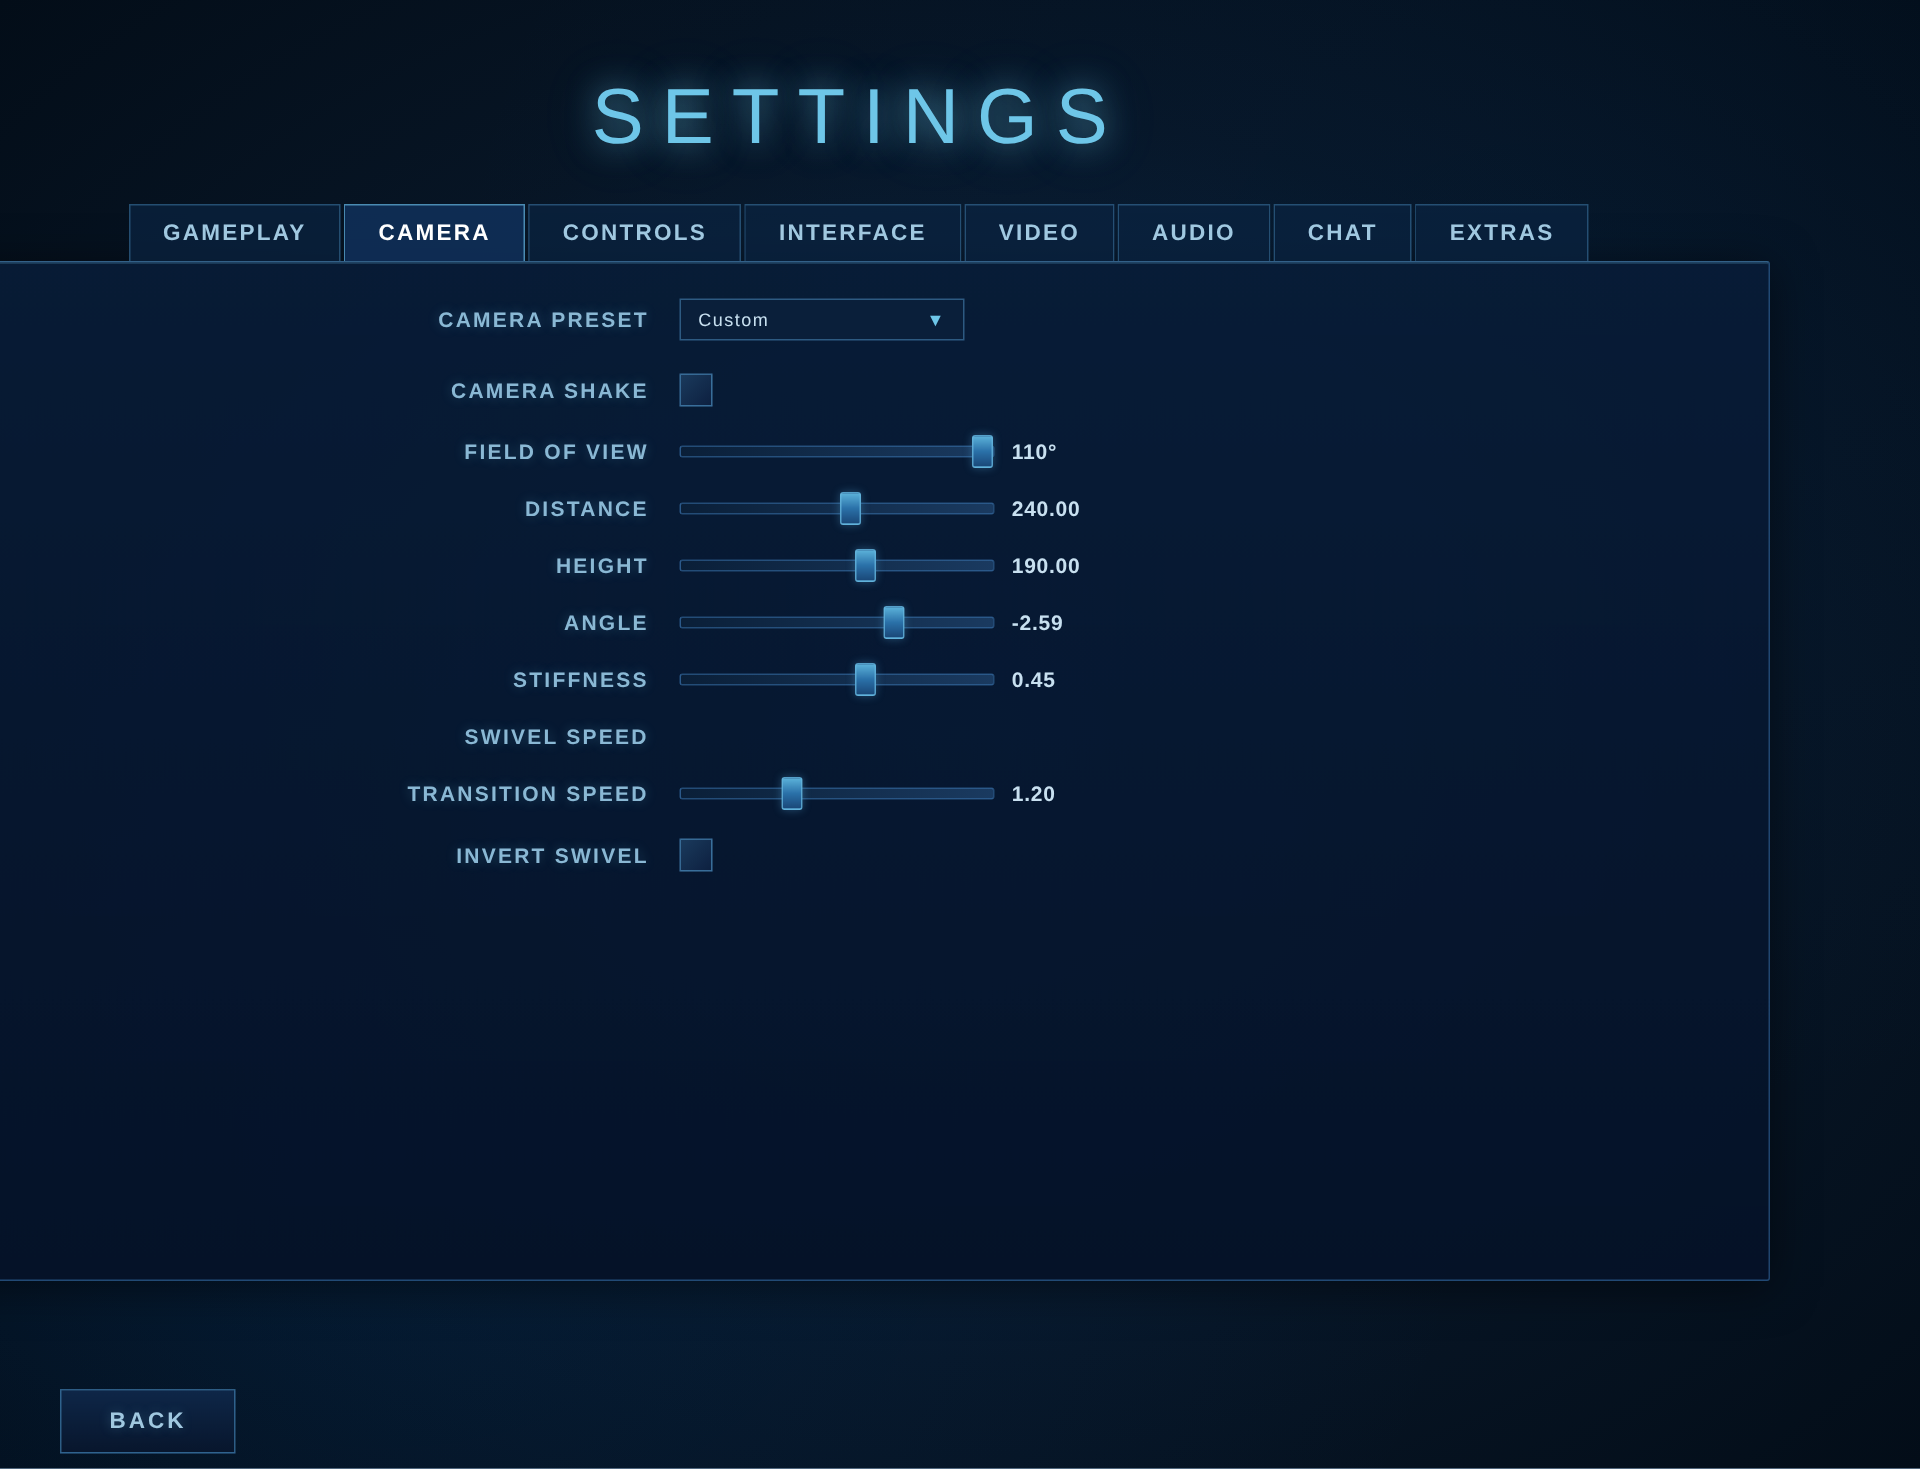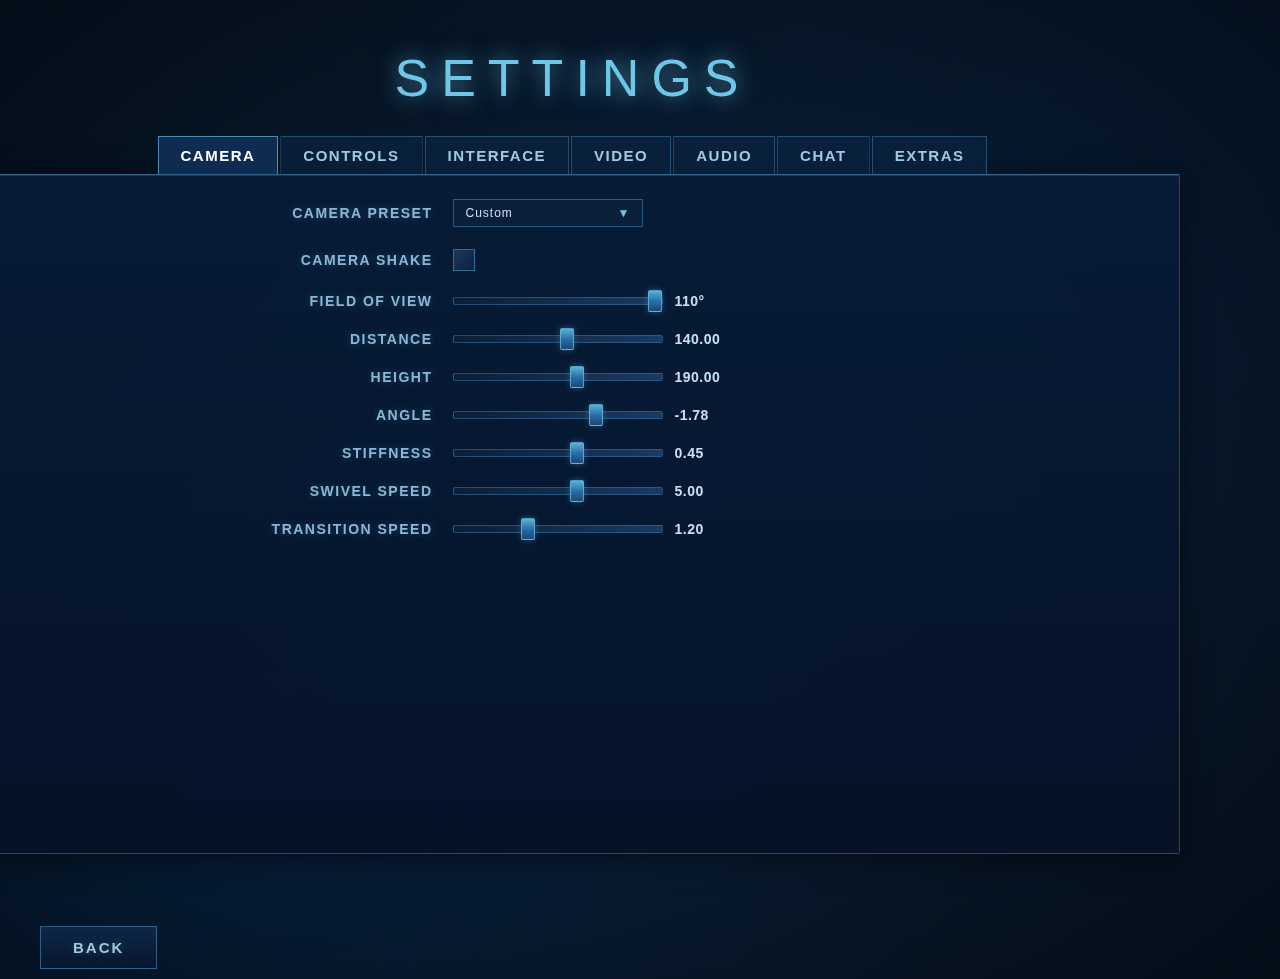--- a/index.html
+++ b/index.html
@@ -252,20 +252,23 @@
     }
   </style>
 </head>
 <body>
 
 <div class="page-wrapper">
 
   <h1 class="title">SETTINGS</h1>
 
   <div class="tabs-container">
+    <div class="tab">
+      <span>GAMEPLAY</span>
+    </div>
     <div class="tab active">
       <span>CAMERA</span>
     </div>
     <div class="tab">
       <span>CONTROLS</span>
     </div>
     <div class="tab">
       <span>INTERFACE</span>
     </div>
     <div class="tab">
@@ -307,64 +310,66 @@
         <div class="setting-control slider-container">
           <input type="range" min="0" max="100" value="100" style="">
           <span class="slider-value">110°</span>
         </div>
       </div>
 
       <div class="setting-row">
         <div class="setting-label">DISTANCE</div>
         <div class="setting-control slider-container">
           <input type="range" min="0" max="100" value="55" style="">
-          <span class="slider-value">140.00</span>
+          <span class="slider-value">240.00</span>
         </div>
       </div>
 
       <div class="setting-row">
         <div class="setting-label">HEIGHT</div>
         <div class="setting-control slider-container">
           <input type="range" min="0" max="100" value="60" style="">
           <span class="slider-value">190.00</span>
         </div>
       </div>
 
       <div class="setting-row">
         <div class="setting-label">ANGLE</div>
         <div class="setting-control slider-container">
           <input type="range" min="0" max="100" value="70" style="">
-          <span class="slider-value">-1.78</span>
+          <span class="slider-value">-2.59</span>
         </div>
       </div>
 
       <div class="setting-row">
         <div class="setting-label">STIFFNESS</div>
         <div class="setting-control slider-container">
           <input type="range" min="0" max="100" value="60" style="">
           <span class="slider-value">0.45</span>
         </div>
       </div>
 
       <div class="setting-row">
         <div class="setting-label">SWIVEL SPEED</div>
-        <div class="setting-control slider-container">
-          <input type="range" min="0" max="100" value="60" style="">
-          <span class="slider-value">5.00</span>
-        </div>
       </div>
 
       <div class="setting-row">
         <div class="setting-label">TRANSITION SPEED</div>
         <div class="setting-control slider-container">
           <input type="range" min="0" max="100" value="35" style="">
           <span class="slider-value">1.20</span>
         </div>
       </div>
 
+      <div class="setting-row">
+        <div class="setting-label">INVERT SWIVEL</div>
+        <div class="setting-control">
+          <input type="checkbox" class="checkbox-custom" style="">
+        </div>
+      </div>
 
     </div>
   </div>
 
   <div class="bottom-bar">
     <button class="btn">BACK</button>
   </div>
 
 </div>
 

